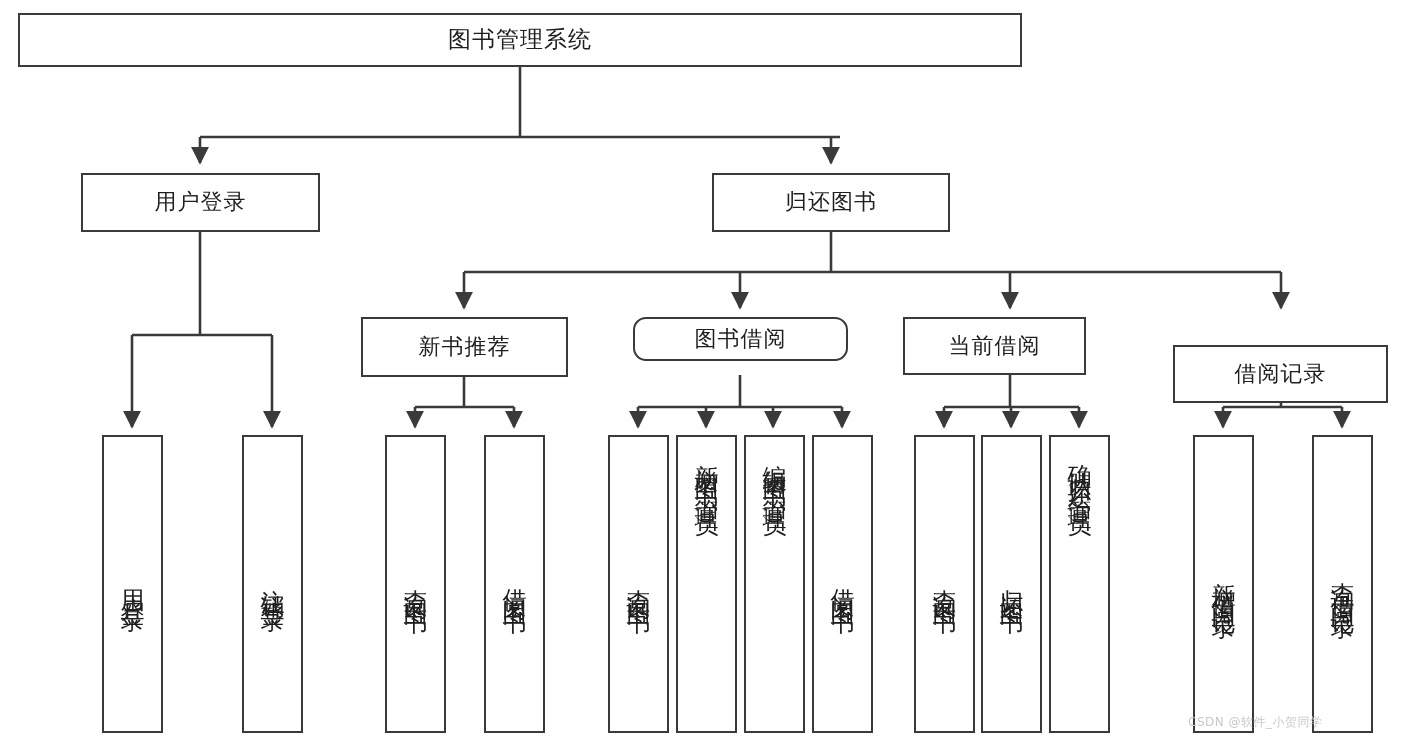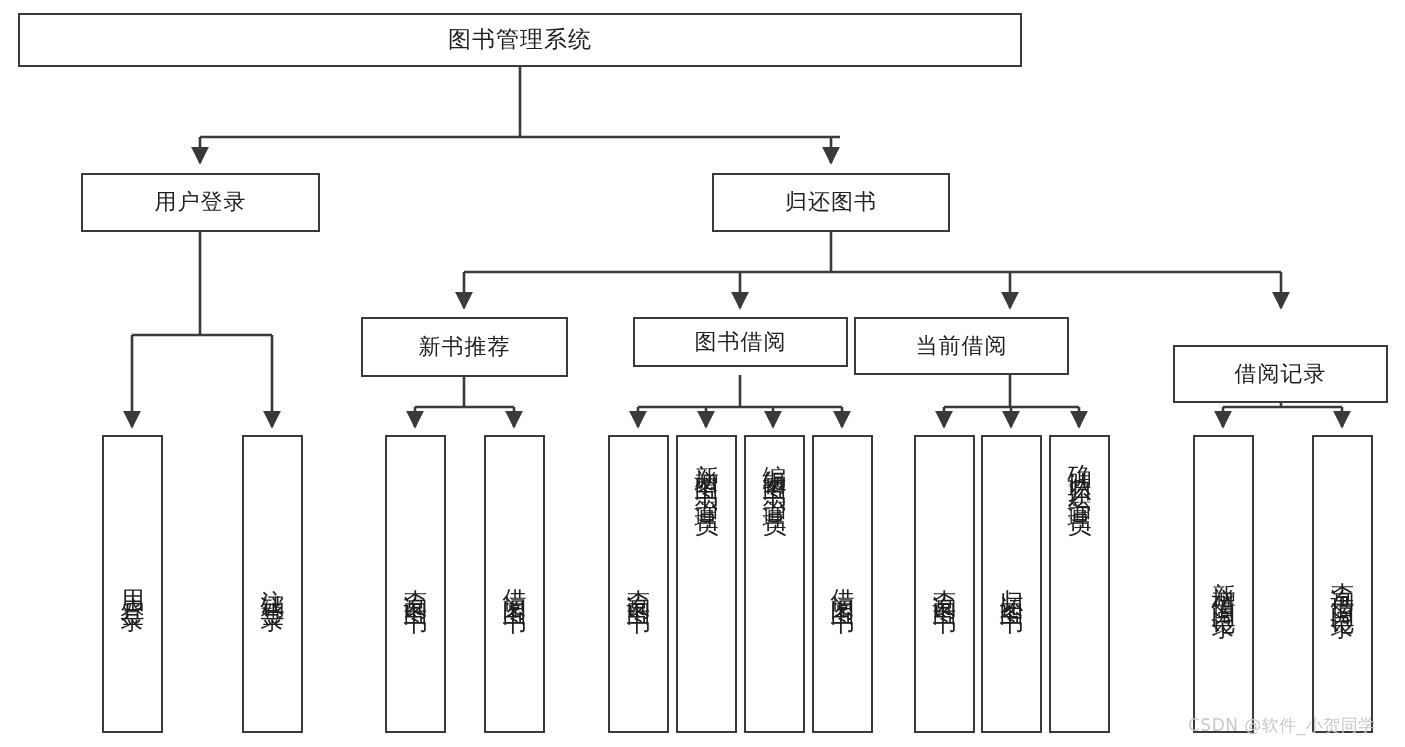--- a/index.html
+++ b/index.html
@@ -49,21 +49,21 @@
     font-size:24px;
     line-height:1;
     letter-spacing:7px;
     white-space:nowrap;
   }
   .v-node.centered{align-items:center;padding-top:0;}
 
   #watermark{
     position:absolute;
     left:1188px;top:714px;
-    font-size:17px;
+    font-size:12px;
     color:#c9c9c9;
     white-space:nowrap;
     letter-spacing:0.5px;
     pointer-events:none;
   }
 </style>
 </head>
 <body>
 
 <div id="diagram">
@@ -127,25 +127,25 @@
   </div>
 
   <div class="node h-node" style="left:712px;top:173px;width:238px;height:59px;">
     <span class="lbl">归还图书</span>
   </div>
 
   <div class="node h-node" style="left:361px;top:317px;width:207px;height:60px;">
     <span class="lbl">新书推荐</span>
   </div>
 
-  <div class="node h-node" style="left:633px;top:317px;width:215px;height:50px;">
+  <div class="node h-node" style="left:633px;top:317px;width:215px;height:44px;border-radius:13px;">
     <span class="lbl">图书借阅</span>
   </div>
 
-  <div class="node h-node" style="left:854px;top:317px;width:215px;height:58px;">
+  <div class="node h-node" style="left:903px;top:317px;width:183px;height:58px;">
     <span class="lbl">当前借阅</span>
   </div>
 
   <div class="node h-node" style="left:1173px;top:317px;width:215px;height:58px;margin-top:28px;">
     <span class="lbl">借阅记录</span>
   </div>
 
   <div class="node v-node centered" style="left:102px;top:435px;width:61px;height:298px;">
     <span class="lbl">用户登录</span>
   </div>

